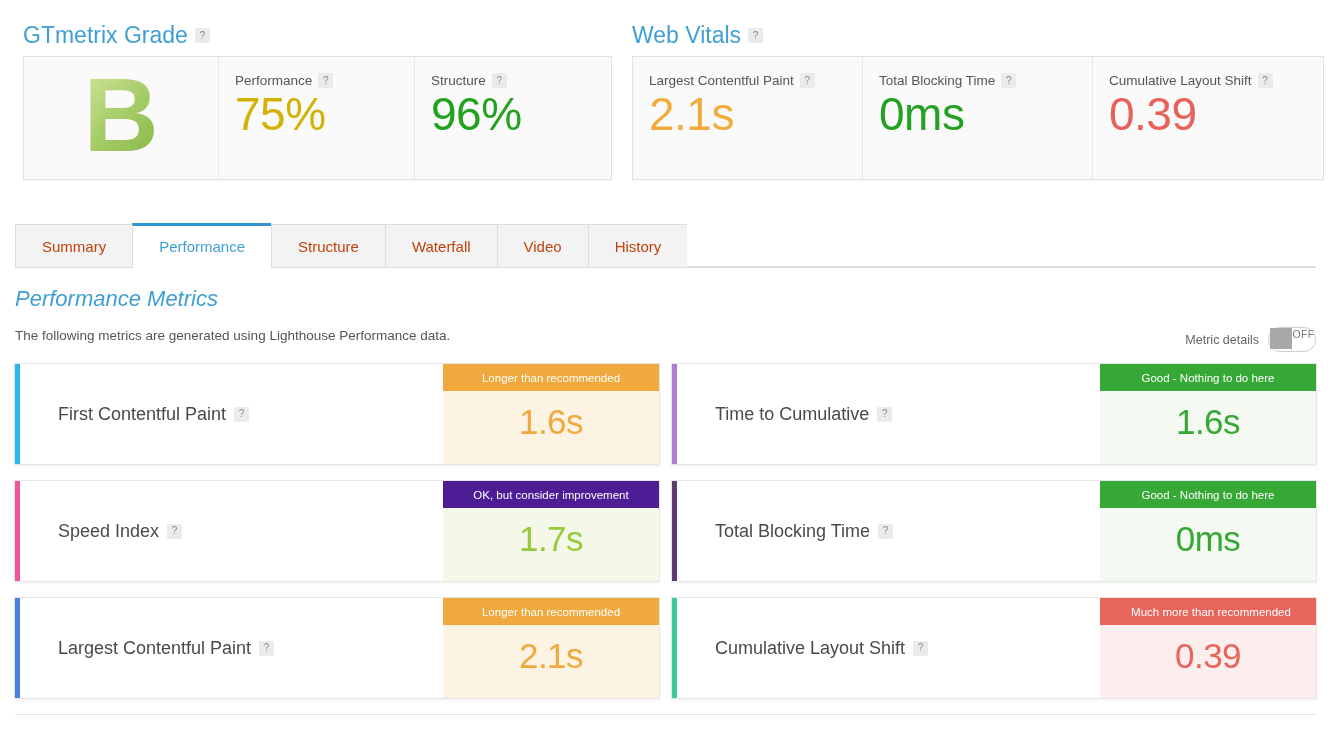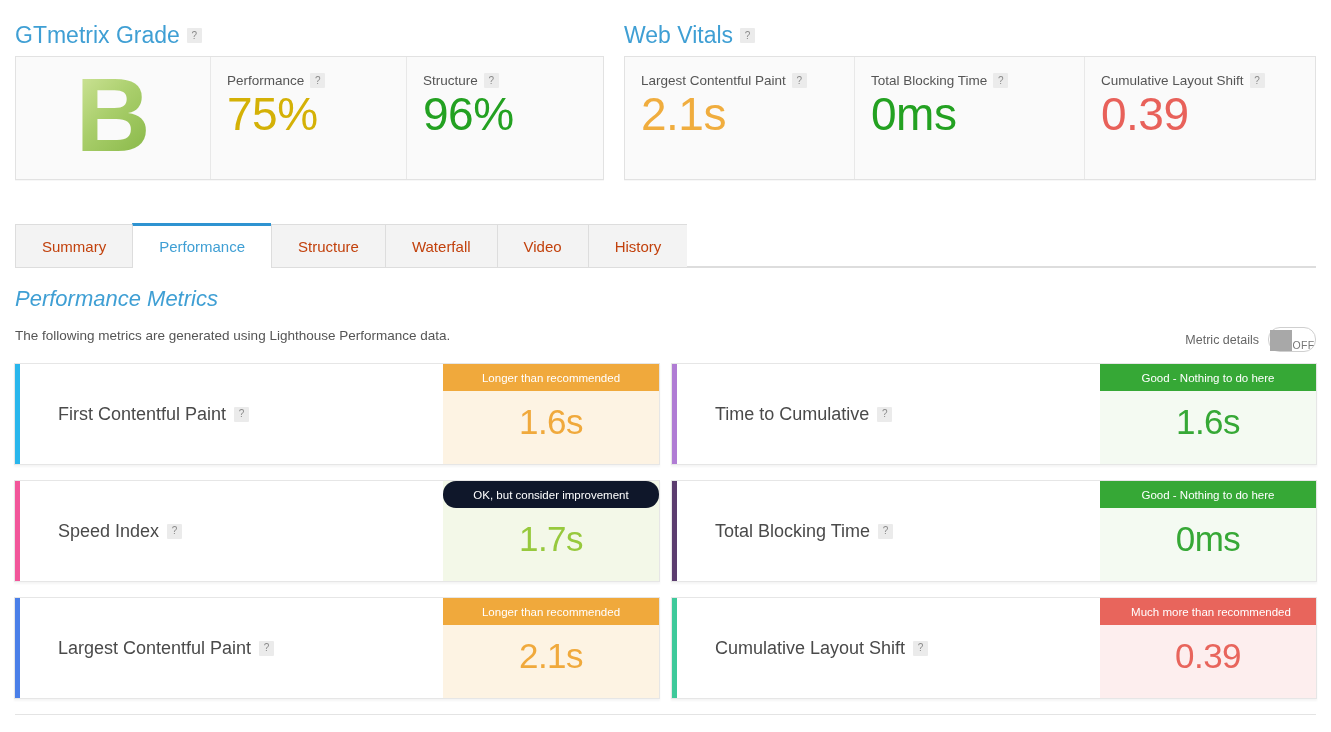--- a/index.html
+++ b/index.html
@@ -33,21 +33,21 @@
     font-size: 10px;
     font-family: "Liberation Sans", sans-serif;
     border-radius: 1px;
     line-height: 1;
     vertical-align: middle;
     cursor: help;
     flex: none;
   }
 
   
-  .top-row { position: absolute; left: 0; top: 24px; width: 1158px; height: 166px; padding-left: 24px; }
+  .top-row { position: absolute; left: 8px; top: 24px; width: 1158px; height: 166px; padding-left: 24px; }
 
   .panel {
     position: absolute;
     background: #fafafa;
     border: 1px solid #e2e2e2;
     display: flex;
     box-shadow: 0 1px 0 rgba(0,0,0,0.03);
   }
   #grade-panel { left: 15px; top: 32px; width: 589px; height: 124px; }
   #vitals-panel { left: 624px; top: 32px; width: 692px; height: 124px; }
@@ -161,21 +161,21 @@
     display: flex;
     align-items: center;
     gap: 9px;
   }
   .toggle-label { font-size: 12.5px; color: #666; }
   .switch {
     width: 48px; height: 25px;
     border: 1px solid #cfcfcf;
     background: #ffffff;
     display: flex;
-    align-items: flex-end;
+    align-items: flex-start;
     cursor: pointer;
     border-radius: 12px;
   }
   .knob { width: 22px; height: 21px; background: #a8a8a8; margin-left: 1px; }
   .switch-text {
     flex: 1;
     text-align: center;
     font-size: 10.5px;
     color: #777;
     letter-spacing: 0.3px;
@@ -353,21 +353,21 @@
           <div class="mvalue" style="color: rgb(54, 168, 54);">1.6s</div>
         </div>
       </div>
       <div class="mcard">
         <div class="accent" style="background: rgb(242, 86, 154);"></div>
         <div class="mcard-label">
           <span>Speed Index</span>
           <span class="help">?</span>
         </div>
         <div class="mcard-right" style="background: rgb(243, 248, 232);">
-          <div class="banner" style="background: #0f172a; border-radius: 13px;">OK, but consider improvement</div>
+          <div class="banner" style="background: #4c1d95;">OK, but consider improvement</div>
           <div class="mvalue" style="color: rgb(151, 201, 61);">1.7s</div>
         </div>
       </div>
       <div class="mcard">
         <div class="accent" style="background: rgb(91, 60, 110);"></div>
         <div class="mcard-label">
           <span>Total Blocking Time</span>
           <span class="help">?</span>
         </div>
         <div class="mcard-right" style="background: rgb(244, 250, 242);">

